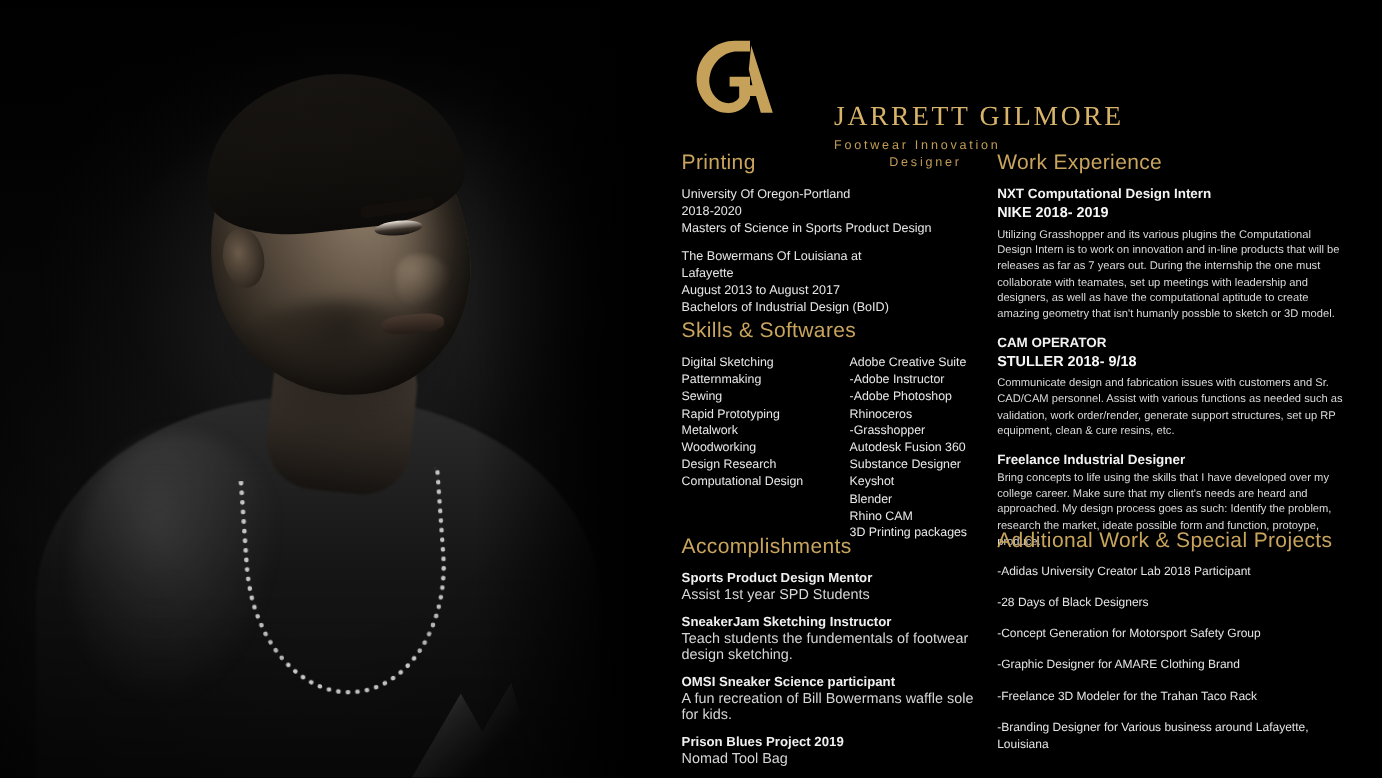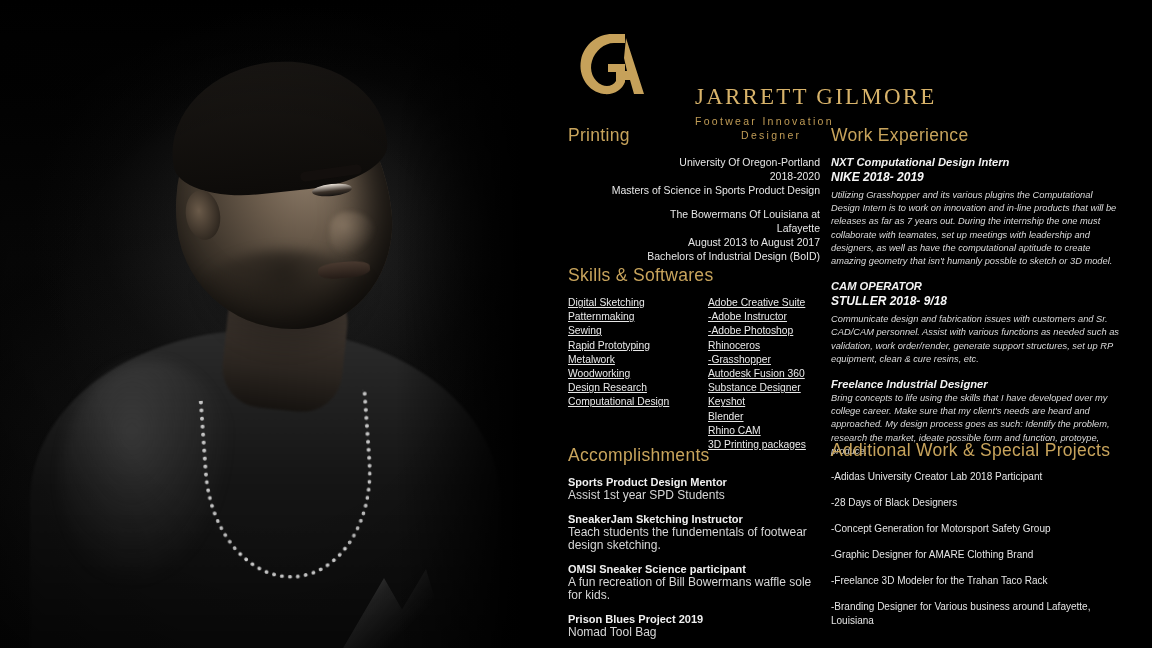--- a/index.html
+++ b/index.html
@@ -226,29 +226,28 @@
   }
 
   .body-sm {
     font-size: 10.5px;
     line-height: 14px;
     color: #e6e6e6;
   }
 
   
   #education { top: 125px; }
-  #education .block { margin-bottom: 10px; text-align: right; }
+  #education .block { margin-bottom: 10px; }
 
   
   #skills { top: 265px; }
   .skills-wrap {
     display: flex;
     gap: 28px;
     margin-top: 10px;
-    text-decoration: underline;
   }
   .skills-col { width: 112px; }
   .skill {
     font-size: 10.3px;
     line-height: 14.2px;
     color: #e9e9e9;
     white-space: nowrap;
   }
 
   
@@ -261,21 +260,21 @@
     line-height: 14px;
   }
   .acc-sub {
     font-size: 12px;
     color: #d6d6d6;
     line-height: 13px;
   }
 
   
   #work { top: 125px; }
-  .job { margin-bottom: 11px; font-style: italic; }
+  .job { margin-bottom: 11px; }
   .job-title {
     font-size: 11.2px;
     font-weight: bold;
     color: #f2f2f2;
     line-height: 15px;
   }
   .job-company {
     font-size: 12px;
     font-weight: bold;
     color: #f6f6f6;

